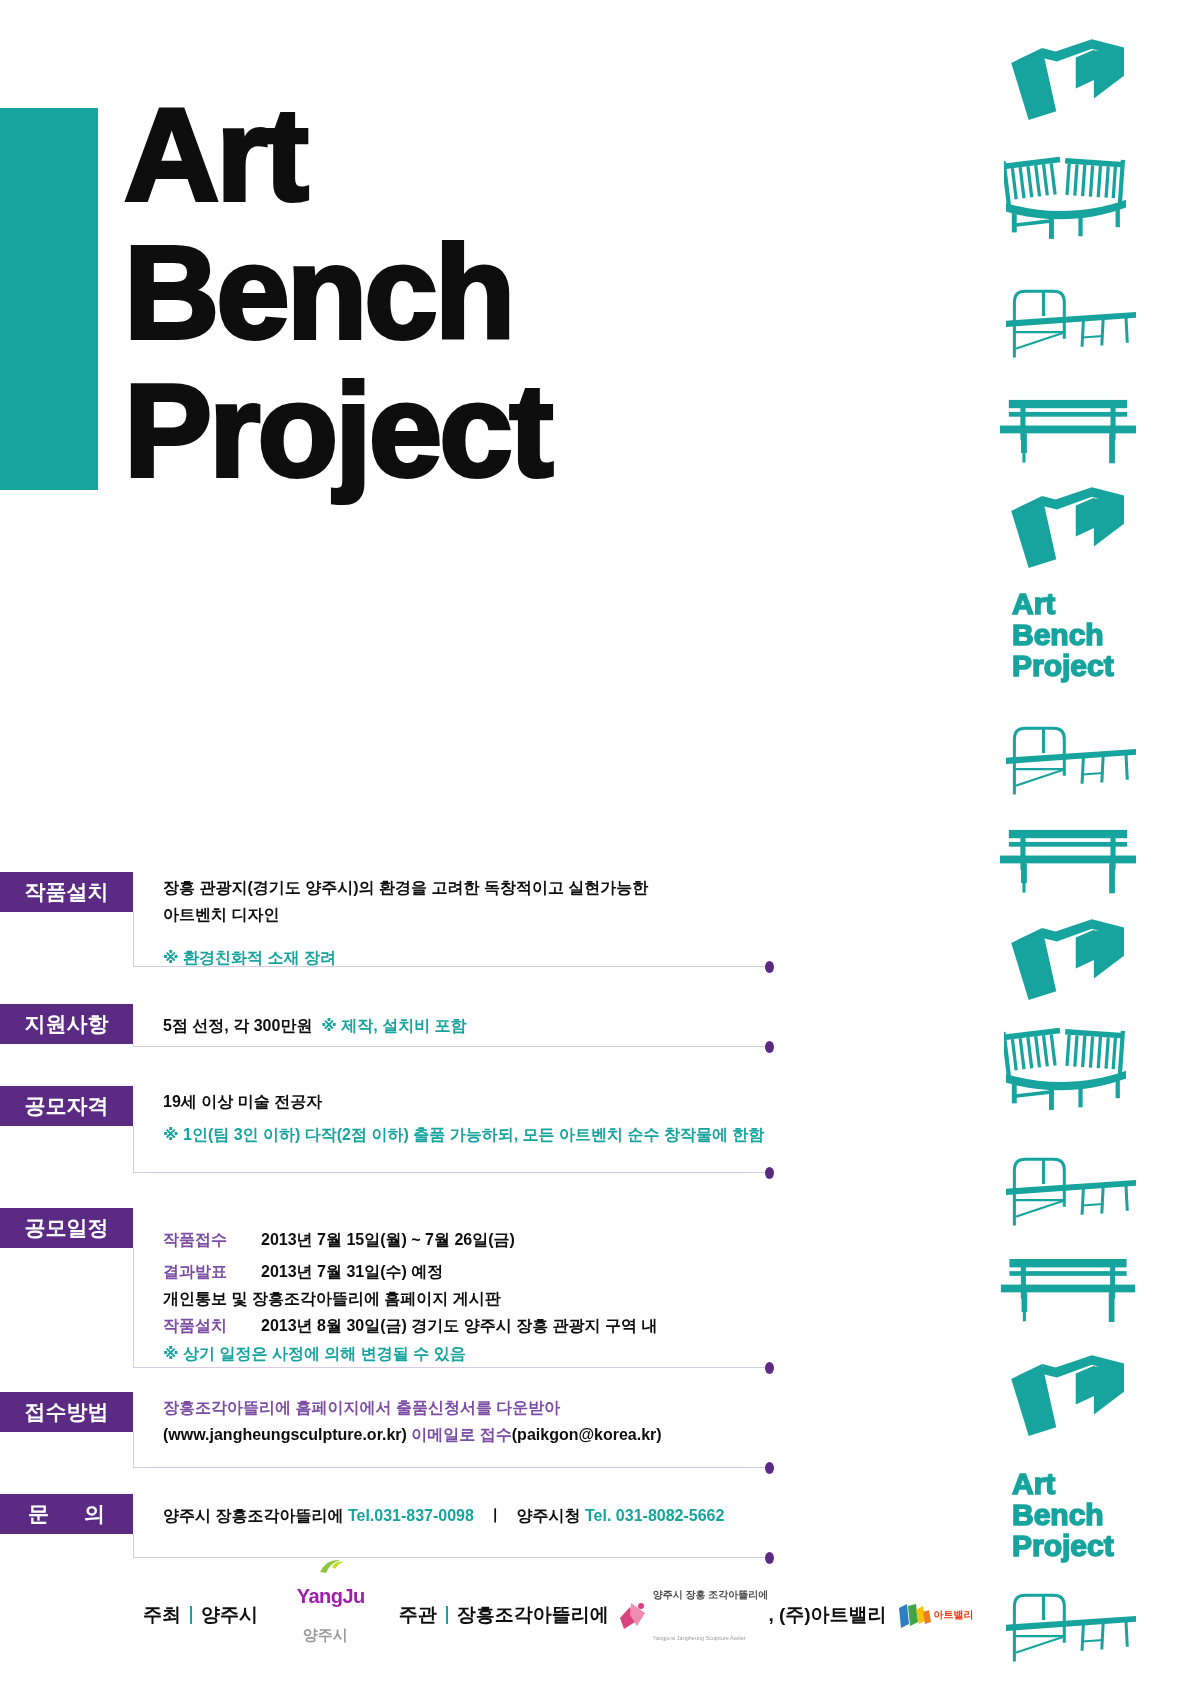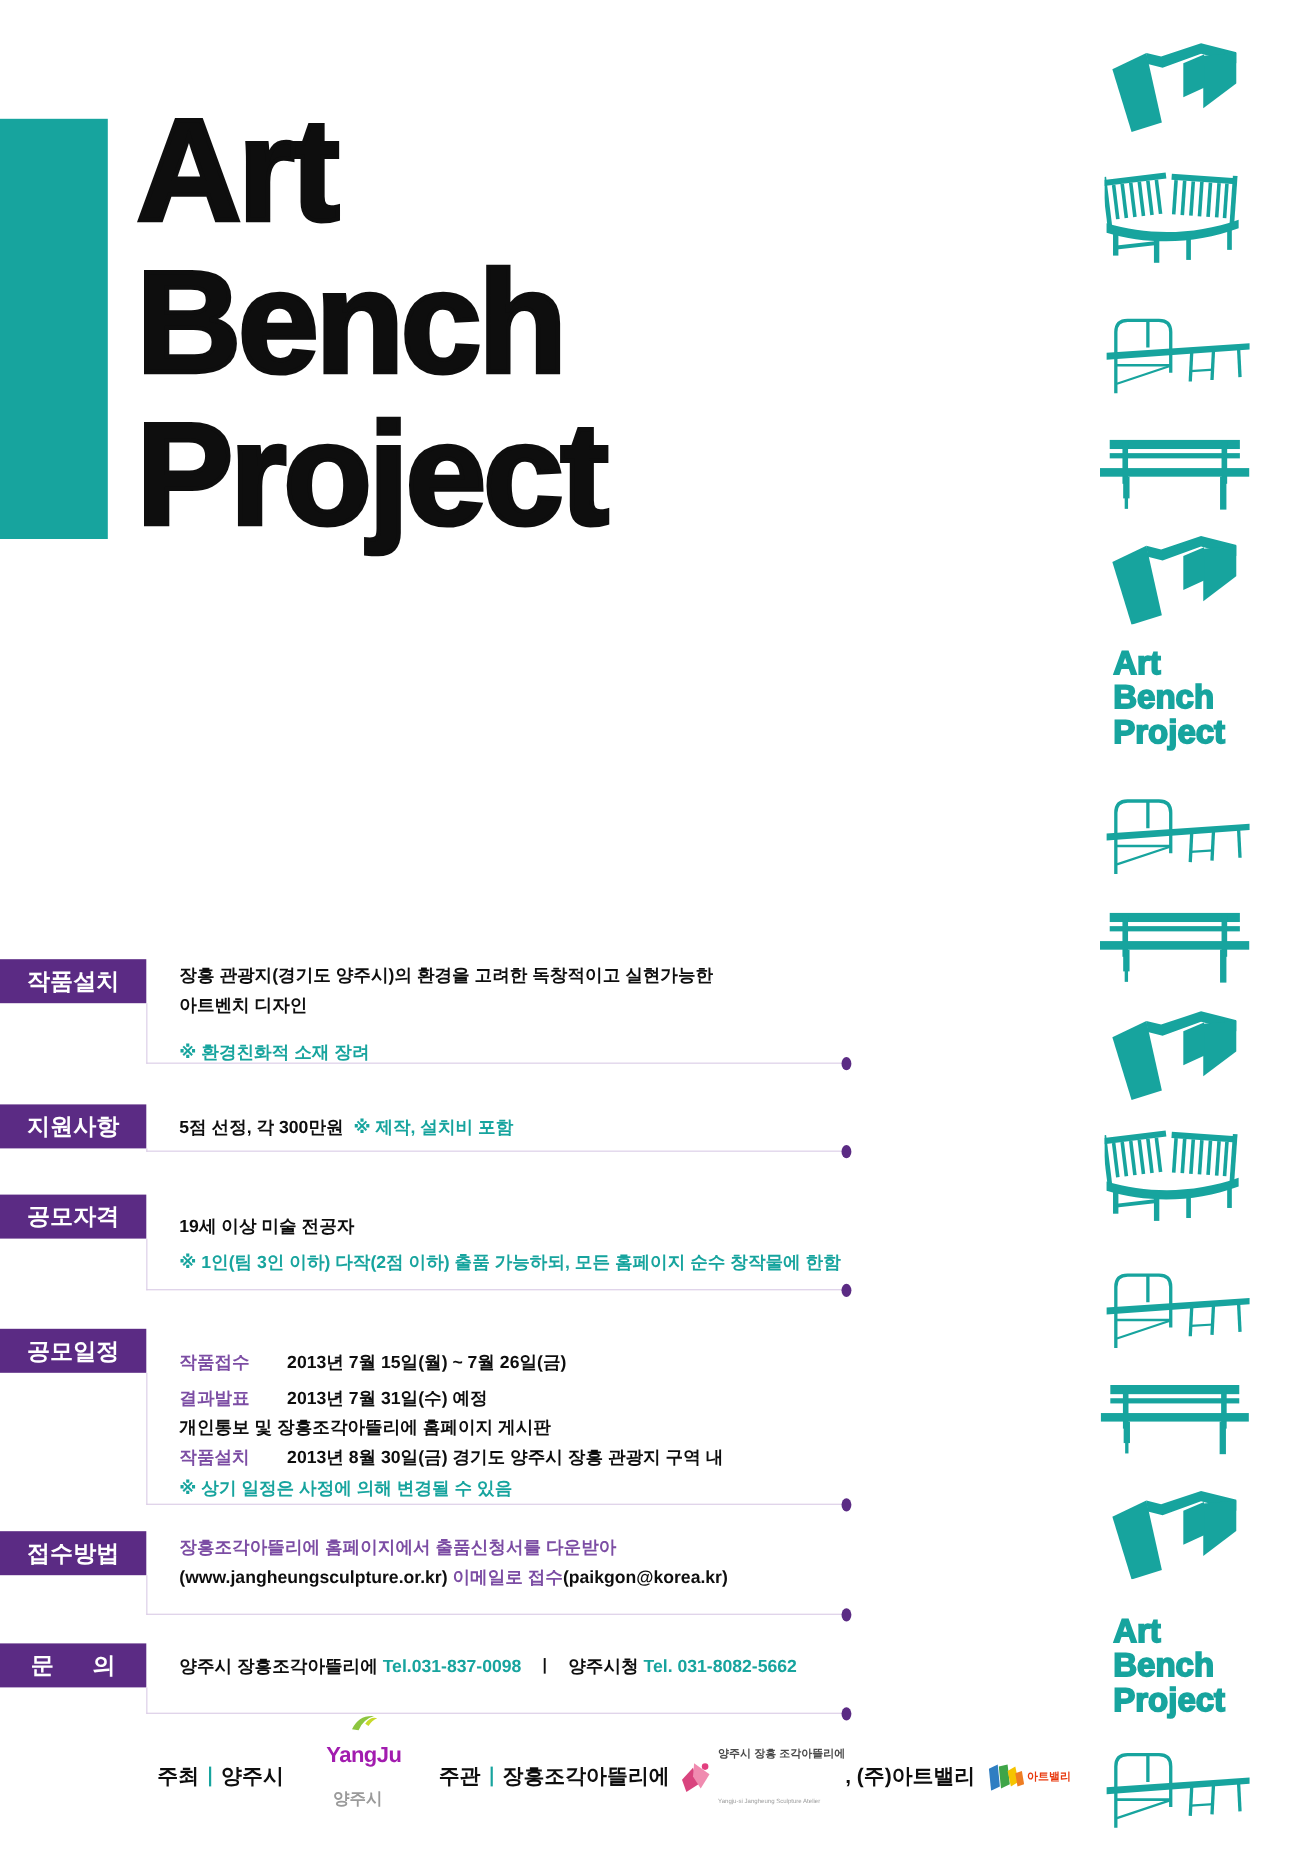--- a/index.html
+++ b/index.html
@@ -164,23 +164,23 @@
     <div class="sec-label">지원사항</div>
     <div class="sec-border" style="height:2px"></div>
     <div class="sec-content" style="top:8px">
       <div class="line"><span class="b">5점 선정, 각 300만원</span><span class="t">  ※ 제작, 설치비 포함</span></div>
     </div>
   </div>
 
   <div class="sec" style="top:1086px">
     <div class="sec-label">공모자격</div>
     <div class="sec-border" style="height:46px"></div>
-    <div class="sec-content" style="top:16px">
+    <div class="sec-content" style="top:2px">
       <div class="line b">19세 이상 미술 전공자</div>
-      <div class="line t" style="margin-top:6px">※ 1인(팀 3인 이하) 다작(2점 이하) 출품 가능하되, 모든 홈페이지 순수 창작물에 한함</div>
+      <div class="line t" style="margin-top:6px">※ 1인(팀 3인 이하) 다작(2점 이하) 출품 가능하되, 모든 아트벤치 순수 창작물에 한함</div>
     </div>
   </div>
 
   <div class="sec" style="top:1208px">
     <div class="sec-label">공모일정</div>
     <div class="sec-border" style="height:119px"></div>
     <div class="sec-content" style="top:18px">
       <div class="line"><span class="k">작품접수</span><span class="b">2013년 7월 15일(월) ~ 7월 26일(금)</span></div>
       <div class="line" style="margin-top:5px"><span class="k">결과발표</span><span class="b">2013년 7월 31일(수) 예정</span></div>
       <div class="line indent b">개인통보 및 장흥조각아뜰리에 홈페이지 게시판</div>

